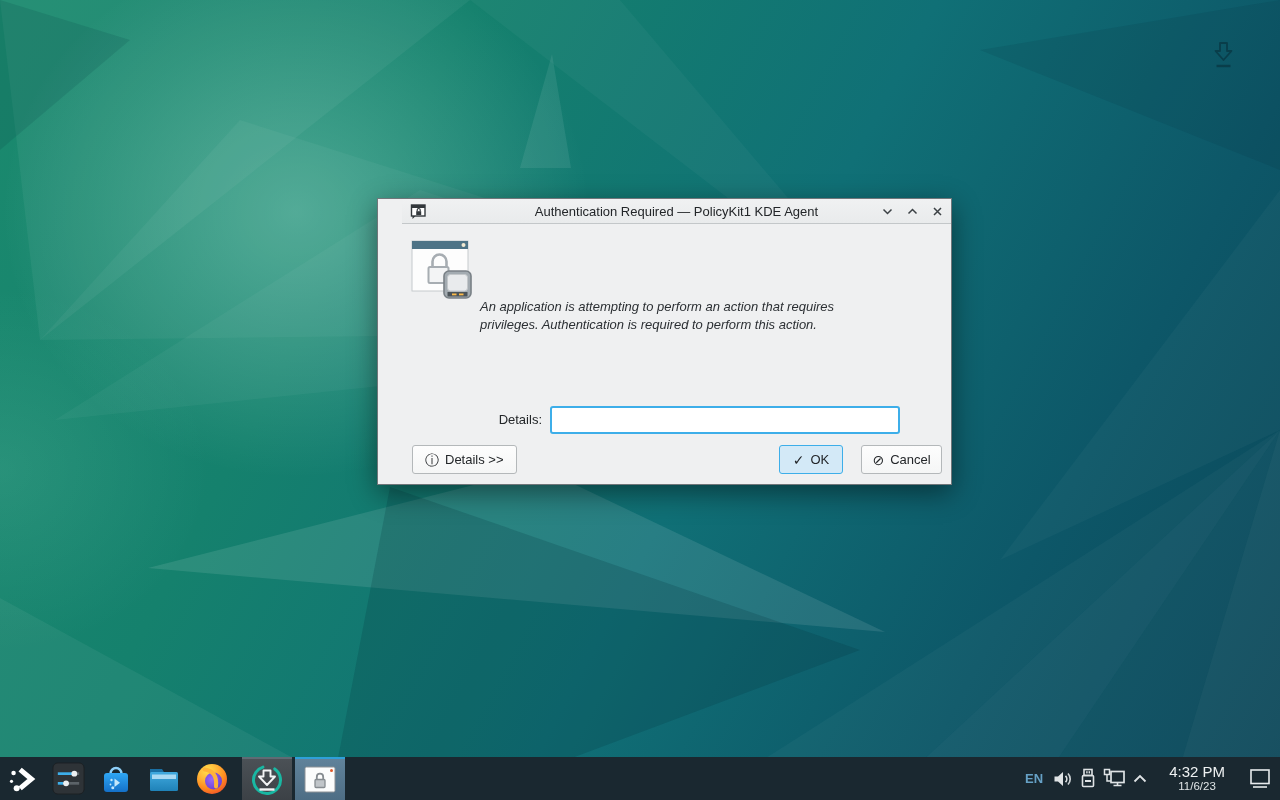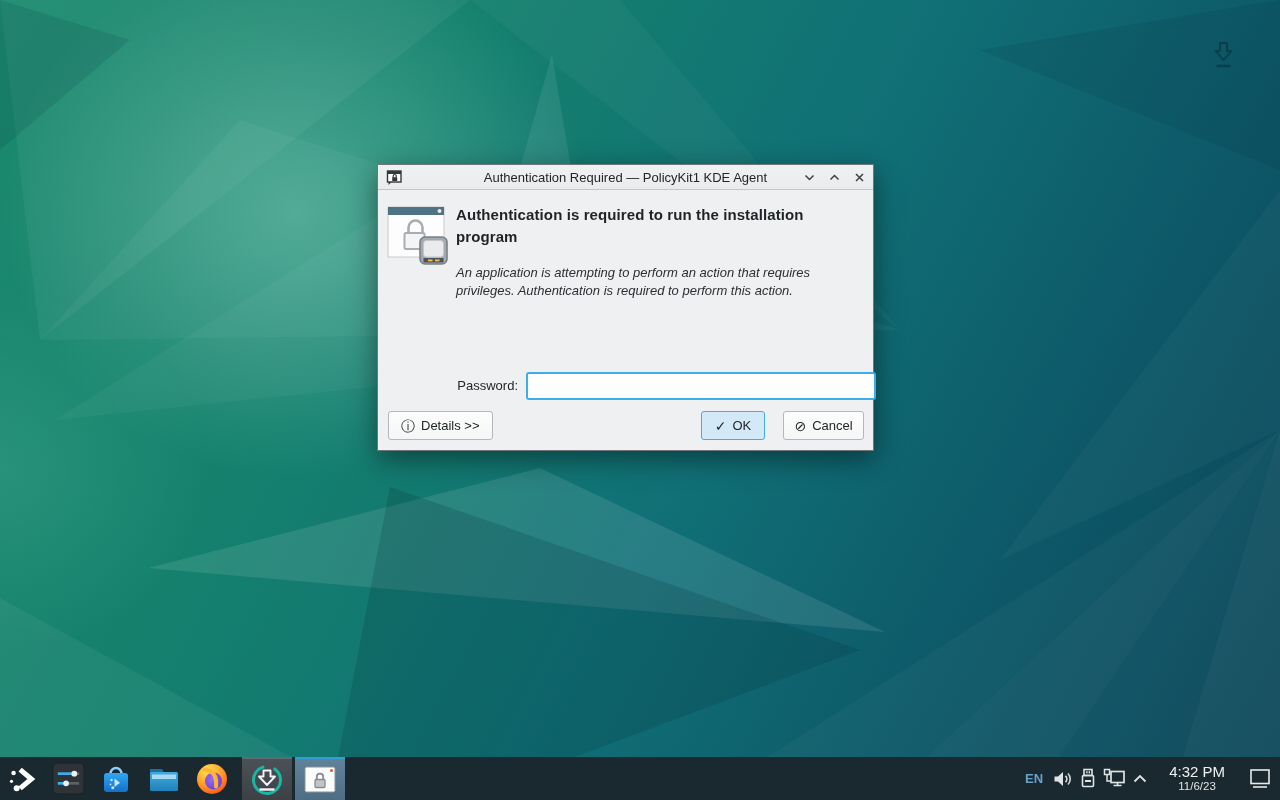--- a/index.html
+++ b/index.html
@@ -10,22 +10,22 @@
       radial-gradient(420px 380px at 296px 212px, rgba(200,255,235,0.30), rgba(200,255,235,0) 70%),
       radial-gradient(300px 260px at 0px 470px, rgba(190,255,230,0.10), rgba(190,255,230,0) 70%),
       linear-gradient(118deg, #1b8a6e 0%, #15816d 28%, #107076 55%, #0d5768 78%, #0a4557 100%);
   }
   .wallpaper { position:absolute; inset:0; width:100%; height:100%; }
 
   
   .desktop-dl { position:absolute; left:1212px; top:40px; width:24px; height:30px; opacity:.75; }
 
   
-  .dialog { position:absolute; left:377px; top:164px; width:497px; height:287px;
-    background:#eff0f1; border:1px solid #70767a; box-shadow:0 8px 26px rgba(0,0,0,.45); }
+  .dialog { position:absolute; left:377px; top:198px; width:575px; height:287px;
+    background:#eff0f1; border:1px solid #70767a; box-shadow:0 8px 26px rgba(0,0,0,.45);padding-left:24px; }
   .titlebar { height:25px; background:linear-gradient(#f0f1f2,#e9ebec); border-bottom:1px solid #c3c7c9;
     display:flex; align-items:center; padding:0 6px; position:relative; }
   .titlebar-icon { width:17px; height:17px; margin-left:2px; flex:0 0 auto; }
   .title-text { position:absolute; left:0; right:0; text-align:center; font-size:13px; color:#232629; }
   .win-controls { margin-left:auto; display:flex; align-items:center; gap:9px; z-index:2; }
   .win-btn { width:16px; height:16px; display:flex; align-items:center; justify-content:center; cursor:default; }
 
   .dialog-body { position:relative; height:261px; }
   .auth-icon { position:absolute; left:9px; top:14px; width:64px; height:62px; }
   .dlg-heading { position:absolute; left:78px; top:14px; width:400px; font-size:15px; font-weight:700;
@@ -129,24 +129,23 @@
         <circle cx="52.5" cy="7" r="2" fill="#f2ead2"></circle>
         <path d="M21.5 29 v-5.5 a7 7 0 0 1 14 0 V29" stroke="#a7adb2" stroke-width="2.6" fill="none"></path>
         <rect x="17.5" y="29" width="20" height="16" rx="1.5" fill="#f3f4f5" stroke="#a7adb2" stroke-width="2"></rect>
         <rect x="33" y="33" width="27" height="27" rx="5" fill="#a3abb1" stroke="#798086" stroke-width="1.6"></rect>
         <rect x="36.5" y="36.5" width="20" height="16.5" rx="3" fill="#e9ebed" stroke="#c3c7ca"></rect>
         <rect x="36.5" y="54" width="20" height="4.5" fill="#4c5459"></rect>
         <rect x="41" y="55.5" width="4.5" height="1.8" fill="#fdbc4b"></rect>
         <rect x="48" y="55.5" width="4.5" height="1.8" fill="#fdbc4b"></rect>
       </svg>
 
-      <div class="dlg-heading">Authentication is required to run the installation program</div>
       <div class="dlg-message">An application is attempting to perform an action that requires privileges. Authentication is required to perform this action.</div>
 
-      <label class="pw-label">Password:</label>
+      <label class="pw-label">Details:</label>
       <input class="pw-input" type="password" value="" style="">
 
       <div class="btn-row">
         <button class="btn">
           <span class="glyph">ⓘ</span>
           <span>Details &gt;&gt;</span>
         </button>
         <span class="flex-sp"></span>
         <button class="btn btn-ok">
           <span class="glyph">✓</span>

